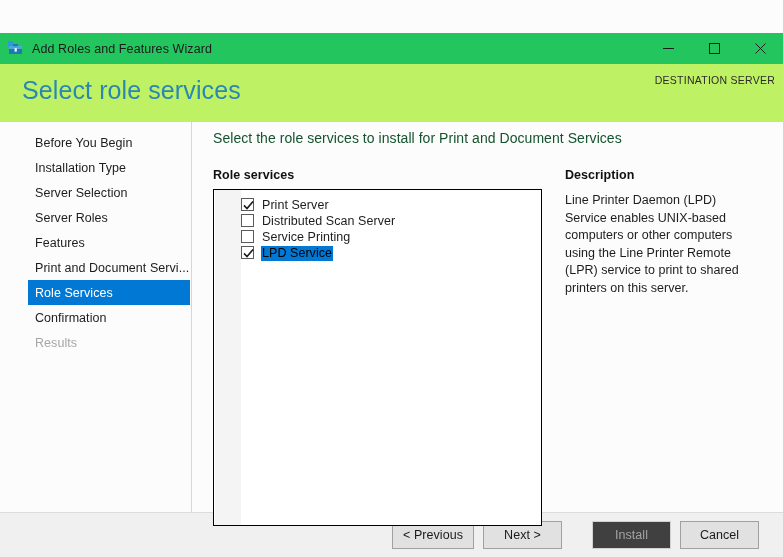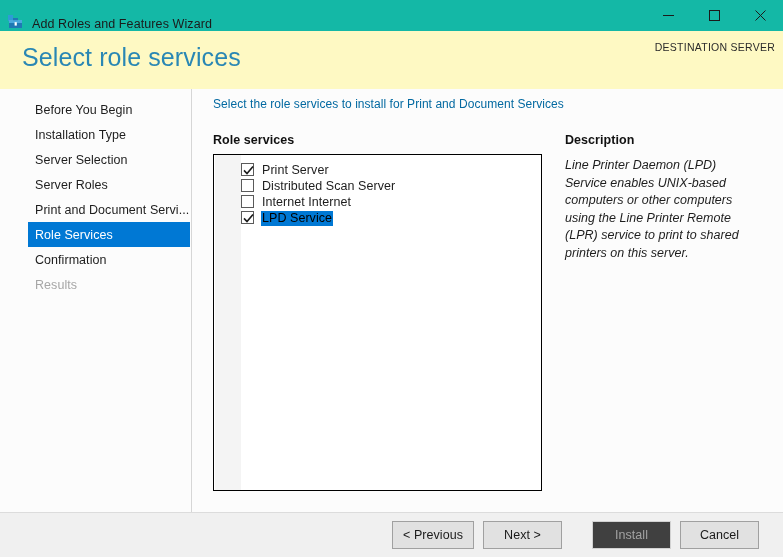--- a/index.html
+++ b/index.html
@@ -18,25 +18,26 @@
     width: 783px;
     height: 557px;
     background: #fcfcfc;
     display: flex;
     flex-direction: column;
   }
 
   
   .titlebar {
     height: 31px;
-    background: #14b8a6;
-    display: flex;
-    align-items: flex-end;
+    background: #22c55e;
+    display: flex;
+    align-items: center;
     flex: 0 0 auto;
     position: relative;
+    margin-top: 33px;
   }
   .titlebar-icon {
     width: 17px;
     height: 17px;
     margin-left: 7px;
     margin-right: 8px;
     position: relative;
     flex: 0 0 auto;
   }
   .titlebar-text {
@@ -60,21 +61,21 @@
     border: none;
     cursor: default;
   }
   .win-btn svg { display: block; }
 
   
   .header {
     position: relative;
     height: 58px;
     flex: 0 0 auto;
-    background: #fef9c3;
+    background: #bef264;
     padding: 0 24px 0 22px;
   }
   .page-title {
     position: absolute;
     left: 22px;
     top: 10px;
     font-size: 25px;
     font-weight: 400;
     color: #2a87b4;
     letter-spacing: .1px;
@@ -139,22 +140,22 @@
 
   
   .main {
     flex: 1 1 auto;
     position: relative;
     padding: 0 24px 0 21px;
     min-width: 0;
   }
   .instruction {
     margin-top: 8px;
-    font-size: 12px;
-    color: #0369a1;
+    font-size: 14px;
+    color: #14532d;
     letter-spacing: .05px;
     white-space: nowrap;
   }
   .cols {
     display: flex;
     margin-top: 22px;
   }
   .col-left { flex: 1 1 auto; min-width: 0; }
   .col-right { flex: 0 0 194px; margin-left: 23px; }
 
@@ -219,21 +220,20 @@
     font-weight: bold;
     color: #111111;
     margin-bottom: 10px;
     letter-spacing: .05px;
   }
   .desc-text {
     font-size: 12.5px;
     color: #1d1d1d;
     line-height: 17.5px;
     letter-spacing: .02px;
-    font-style: italic;
   }
 
   
   .footer {
     flex: 0 0 auto;
     height: 45px;
     background: #f0f0f0;
     border-top: 1px solid #dcdcdc;
     display: flex;
     align-items: center;
@@ -314,20 +314,23 @@
       <div class="nav-item">
         <span>Installation Type</span>
       </div>
       <div class="nav-item">
         <span>Server Selection</span>
       </div>
       <div class="nav-item">
         <span>Server Roles</span>
       </div>
       <div class="nav-item">
+        <span>Features</span>
+      </div>
+      <div class="nav-item">
         <span>Print and Document Servi...</span>
       </div>
       <div class="nav-item selected">
         <span>Role Services</span>
       </div>
       <div class="nav-item">
         <span>Confirmation</span>
       </div>
       <div class="nav-item disabled">
         <span>Results</span>
@@ -354,21 +357,21 @@
               <span class="cb-label">Print Server</span>
             </div>
 
             <div class="cb-row">
               <span class="cb-box"></span>
               <span class="cb-label">Distributed Scan Server</span>
             </div>
 
             <div class="cb-row">
               <span class="cb-box"></span>
-              <span class="cb-label">Internet Internet</span>
+              <span class="cb-label">Service Printing</span>
             </div>
 
             <div class="cb-row selected">
               <span class="cb-box">
                 <svg width="11" height="11" viewBox="0 0 11 11">
                   <path d="M1 5.4 L4 8.6 L10 1.4" stroke="#1b1b1b" stroke-width="1.6" fill="none"></path>
                 </svg>
               </span>
               <span class="cb-label">LPD Service</span>
             </div>

